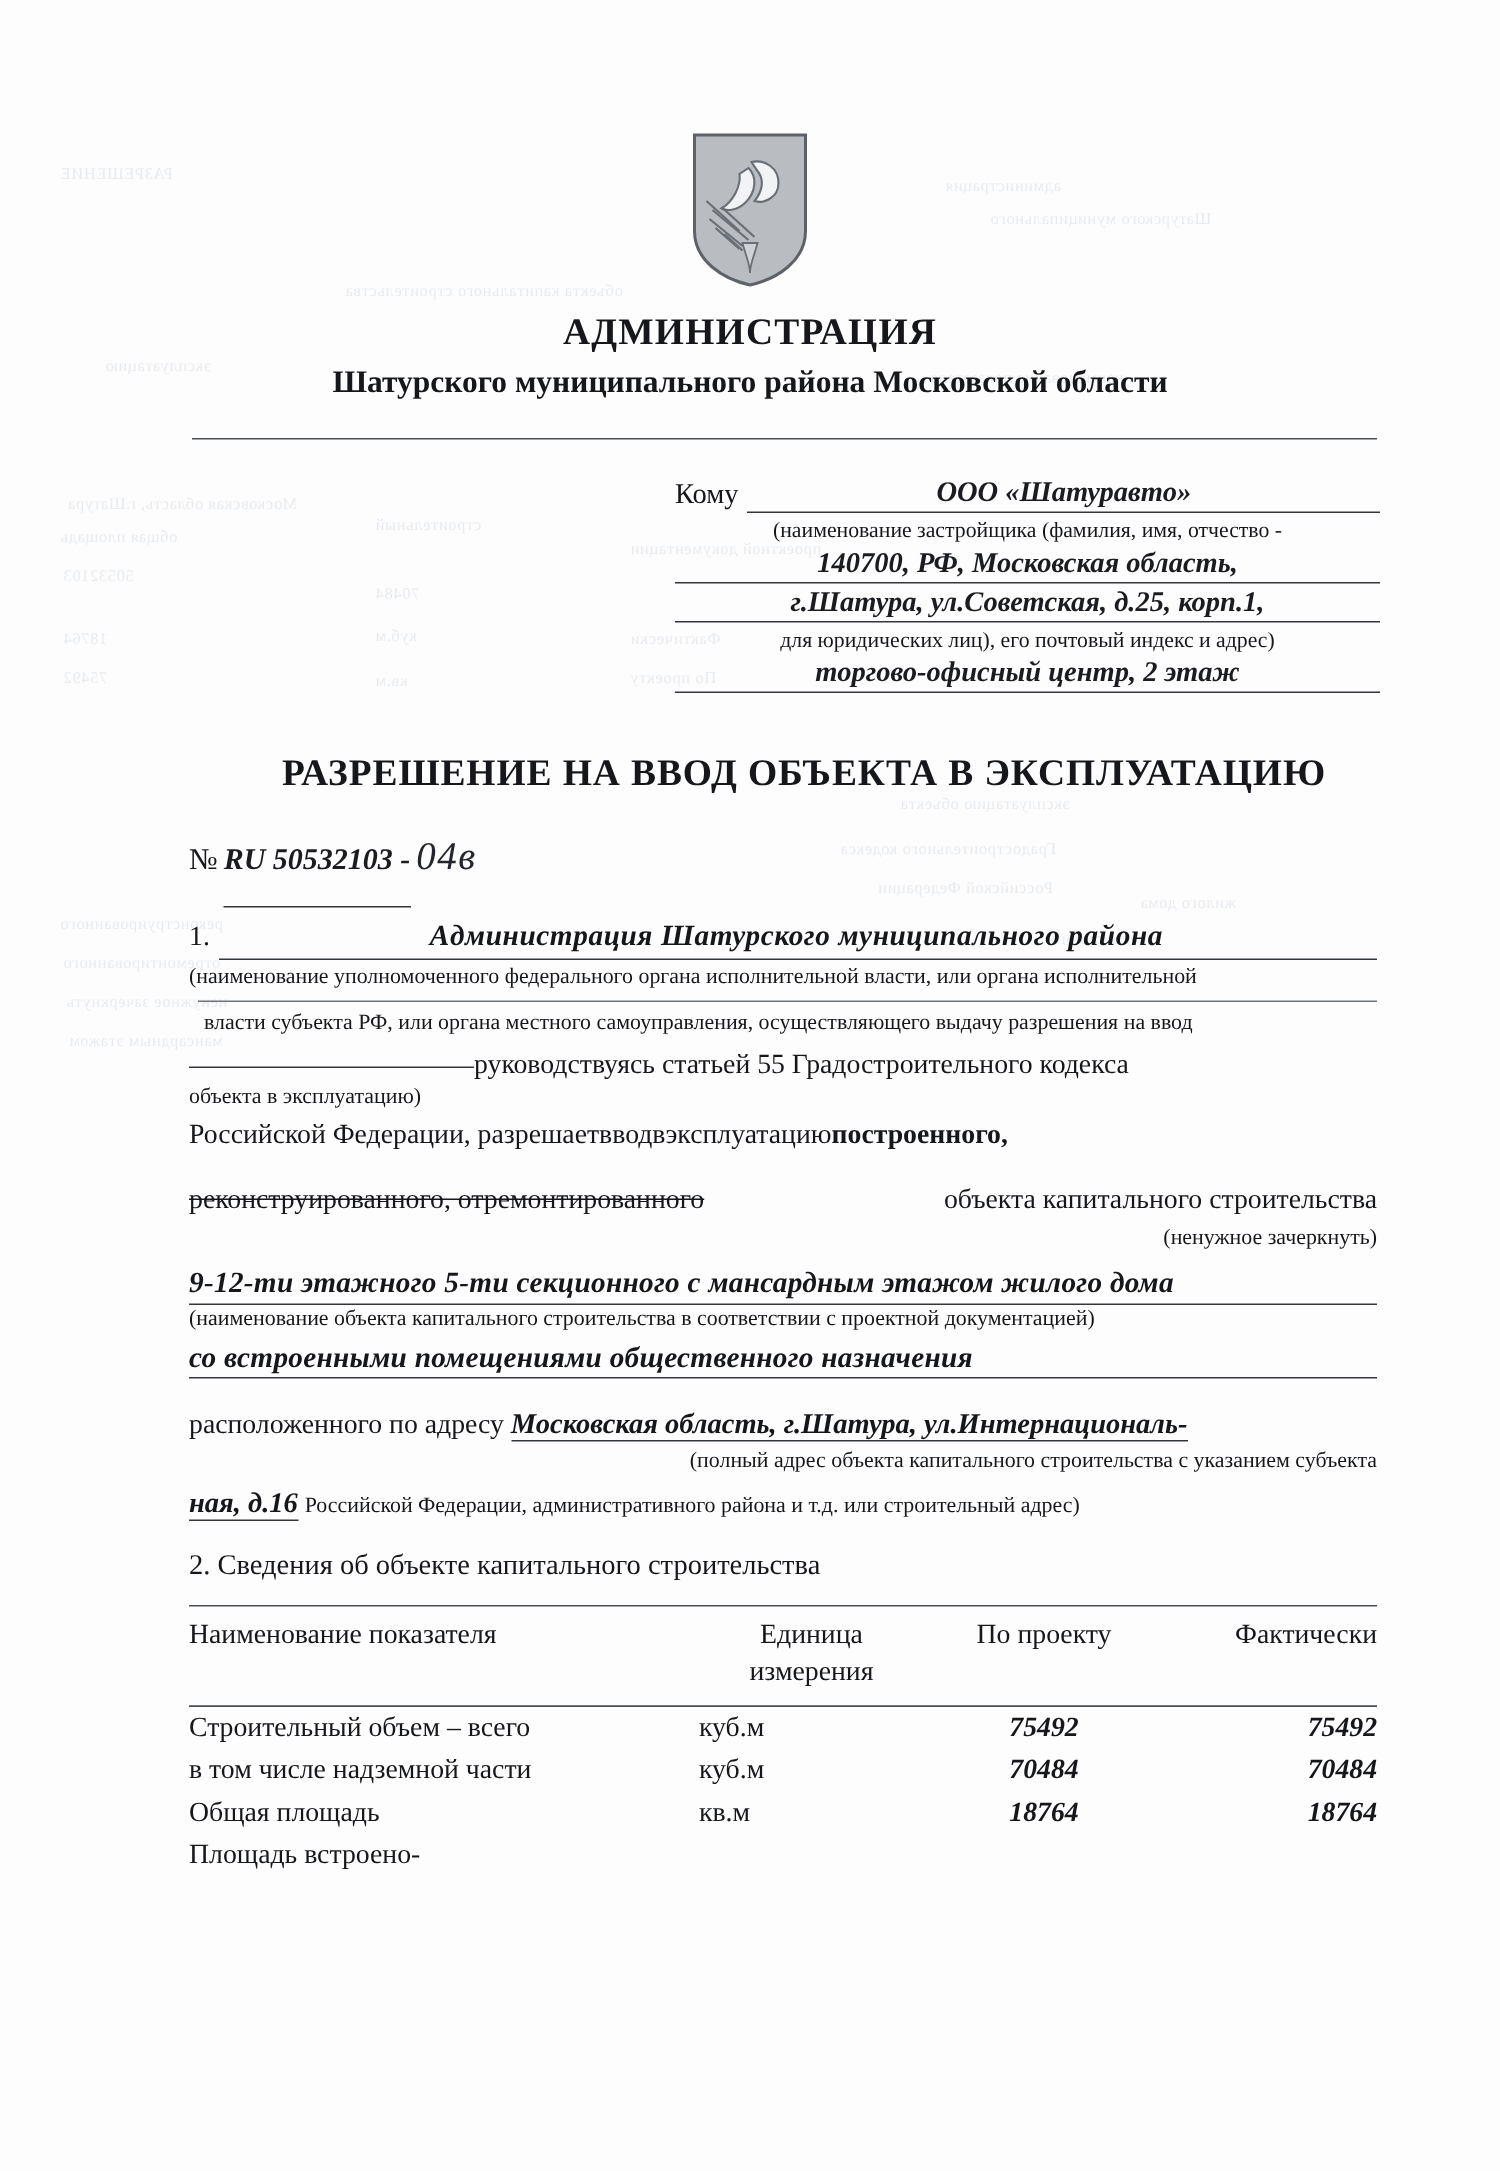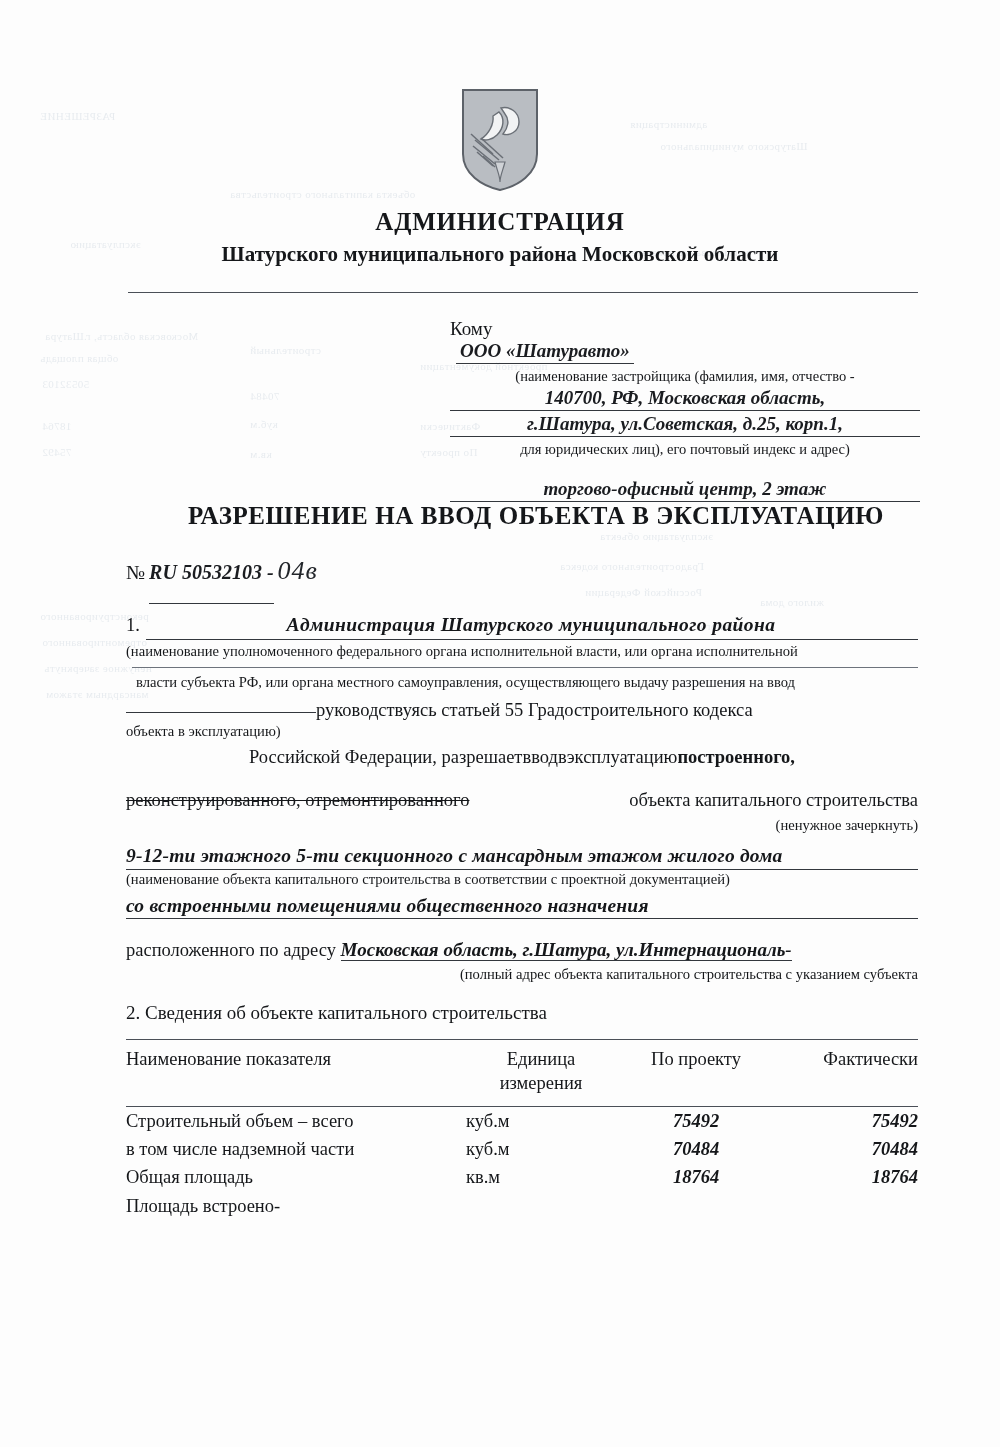--- a/index.html
+++ b/index.html
@@ -75,23 +75,22 @@
   #rule-top { top: 292px; }
 
   .addressee {
     position: absolute;
     top: 318px;
     left: 450px;
     width: 470px;
   }
   .line-row {
     display: flex;
-    align-items: flex-start;
+    align-items: center;
     font-size: 19px;
-    flex-direction: column;
   }
   .lbl { font-size: 19px; }
   .hand {
     font-family: "Liberation Serif", serif;
     font-style: italic;
     font-weight: bold;
     font-size: 19px;
     color: #1a1c20;
   }
   .hand-u {
@@ -297,21 +296,21 @@
 
   <div class="addressee">
     <div class="line-row">
       <span class="lbl">Кому</span>
       <span class="hand hand-u" style="flex:1; text-align:center; margin-left:6px;">ООО «Шатуравто»</span>
     </div>
     <div class="caption" style="margin-top:3px;">(наименование застройщика (фамилия, имя, отчество -</div>
     <div class="hand hand-u" style="display:block; text-align:center; margin-top:2px;">140700, РФ, Московская область,</div>
     <div class="hand hand-u" style="display:block; text-align:center; margin-top:2px;">г.Шатура, ул.Советская, д.25, корп.1,</div>
     <div class="caption" style="margin-top:3px;">для юридических лиц), его почтовый индекс и адрес)</div>
-    <div class="hand hand-u" style="display:block; text-align:center; margin-top:20px;">торгово-офисный центр, 2 этаж</div>
+    <div class="hand hand-u" style="display:block; text-align:center; margin-top:2px;">торгово-офисный центр, 2 этаж</div>
   </div>
 
   <div class="doc-title">РАЗРЕШЕНИЕ  НА  ВВОД ОБЪЕКТА В ЭКСПЛУАТАЦИЮ</div>
 
   <div class="num-line">
     <span>№</span>
     <span class="hand underlined" style="font-size:20px;">RU 50532103 -</span>
     <span class="num-hand">04в</span>
   </div>
 
@@ -325,21 +324,21 @@
 
     <div class="thin-rule"></div>
 
     <div class="cap-small" style="margin-left:10px;">власти субъекта РФ, или органа местного самоуправления, осуществляющего выдачу разрешения на ввод</div>
 
     <div style="margin-top:6px;">
       <span class="blank-lead"></span><span>руководствуясь  статьей  55   Градостроительного   кодекса</span>
     </div>
     <div class="cap-small">объекта в эксплуатацию)</div>
 
-    <div style="margin-top:4px; display:flex; justify-content:center;">
+    <div style="margin-top:4px; display:flex; justify-content:flex-start;">
       <span>Российской Федерации, разрешает</span>
       <span>ввод</span>
       <span>в</span>
       <span>эксплуатацию</span>
       <span class="bold">построенного,</span>
     </div>
 
     <div style="margin-top:19px; display:flex; justify-content:space-between;">
       <span class="strike">реконструированного,  отремонтированного</span>
       <span>объекта   капитального   строительства</span>
@@ -349,20 +348,24 @@
 
     <div class="hand-line" style="margin-top:8px; text-align:left;">9-12-ти этажного 5-ти секционного с мансардным этажом жилого дома</div>
     <div class="cap-small">(наименование объекта капитального строительства в соответствии с проектной документацией)</div>
     <div class="hand-line" style="margin-top:4px;">со встроенными помещениями общественного назначения</div>
 
     <div style="margin-top:18px;">
       <span>расположенного по адресу</span>
       <span class="hand-inline" style="font-size:19px;">Московская область, г.Шатура, ул.Интернациональ-</span>
     </div>
     <div class="cap-small" style="text-align:right; margin-top:2px;">(полный адрес объекта капитального строительства с указанием субъекта</div>
+    <div style="margin-top:6px;">
+      <span class="hand-inline" style="font-size:19px;">ная, д.16</span>
+      <span class="cap-small">Российской Федерации, административного района и т.д. или строительный адрес)</span>
+    </div>
 
     <div class="section2">2. Сведения об объекте капитального строительства</div>
 
     <table class="spec">
       <thead>
         <tr class="hdr-top hdr-bot">
           <th style="width:340px;">Наименование показателя</th>
           <th class="th-c" style="width:150px;">Единица измерения</th>
           <th class="th-c" style="width:160px;">По проекту</th>
           <th class="th-r" style="width:142px;">Фактически</th>

